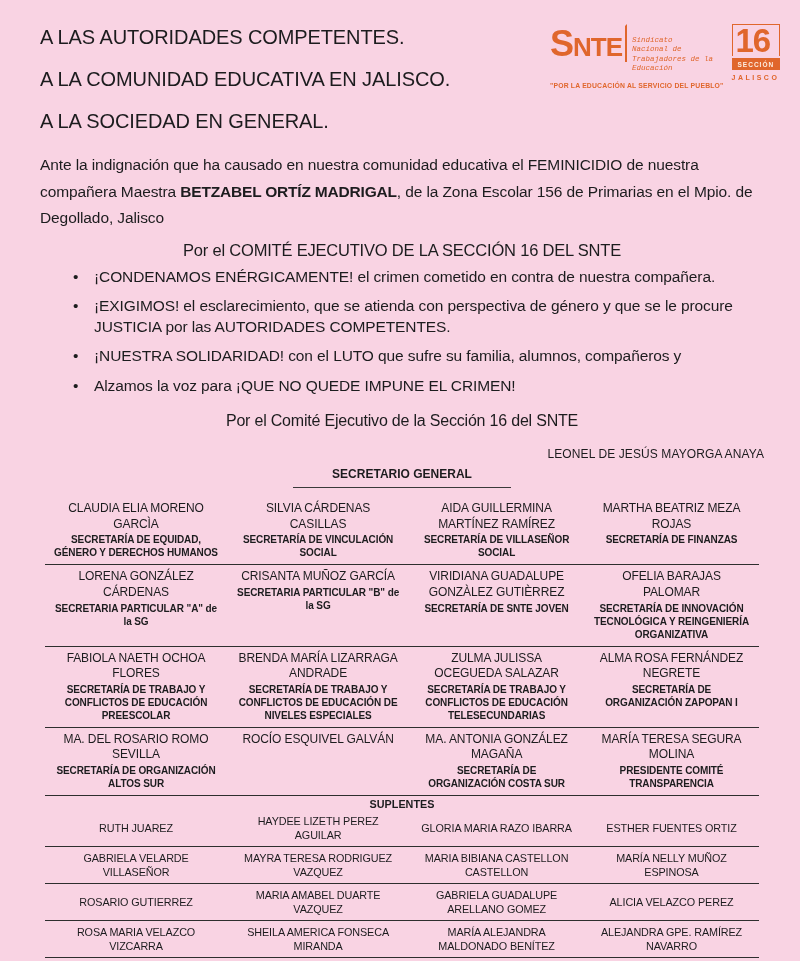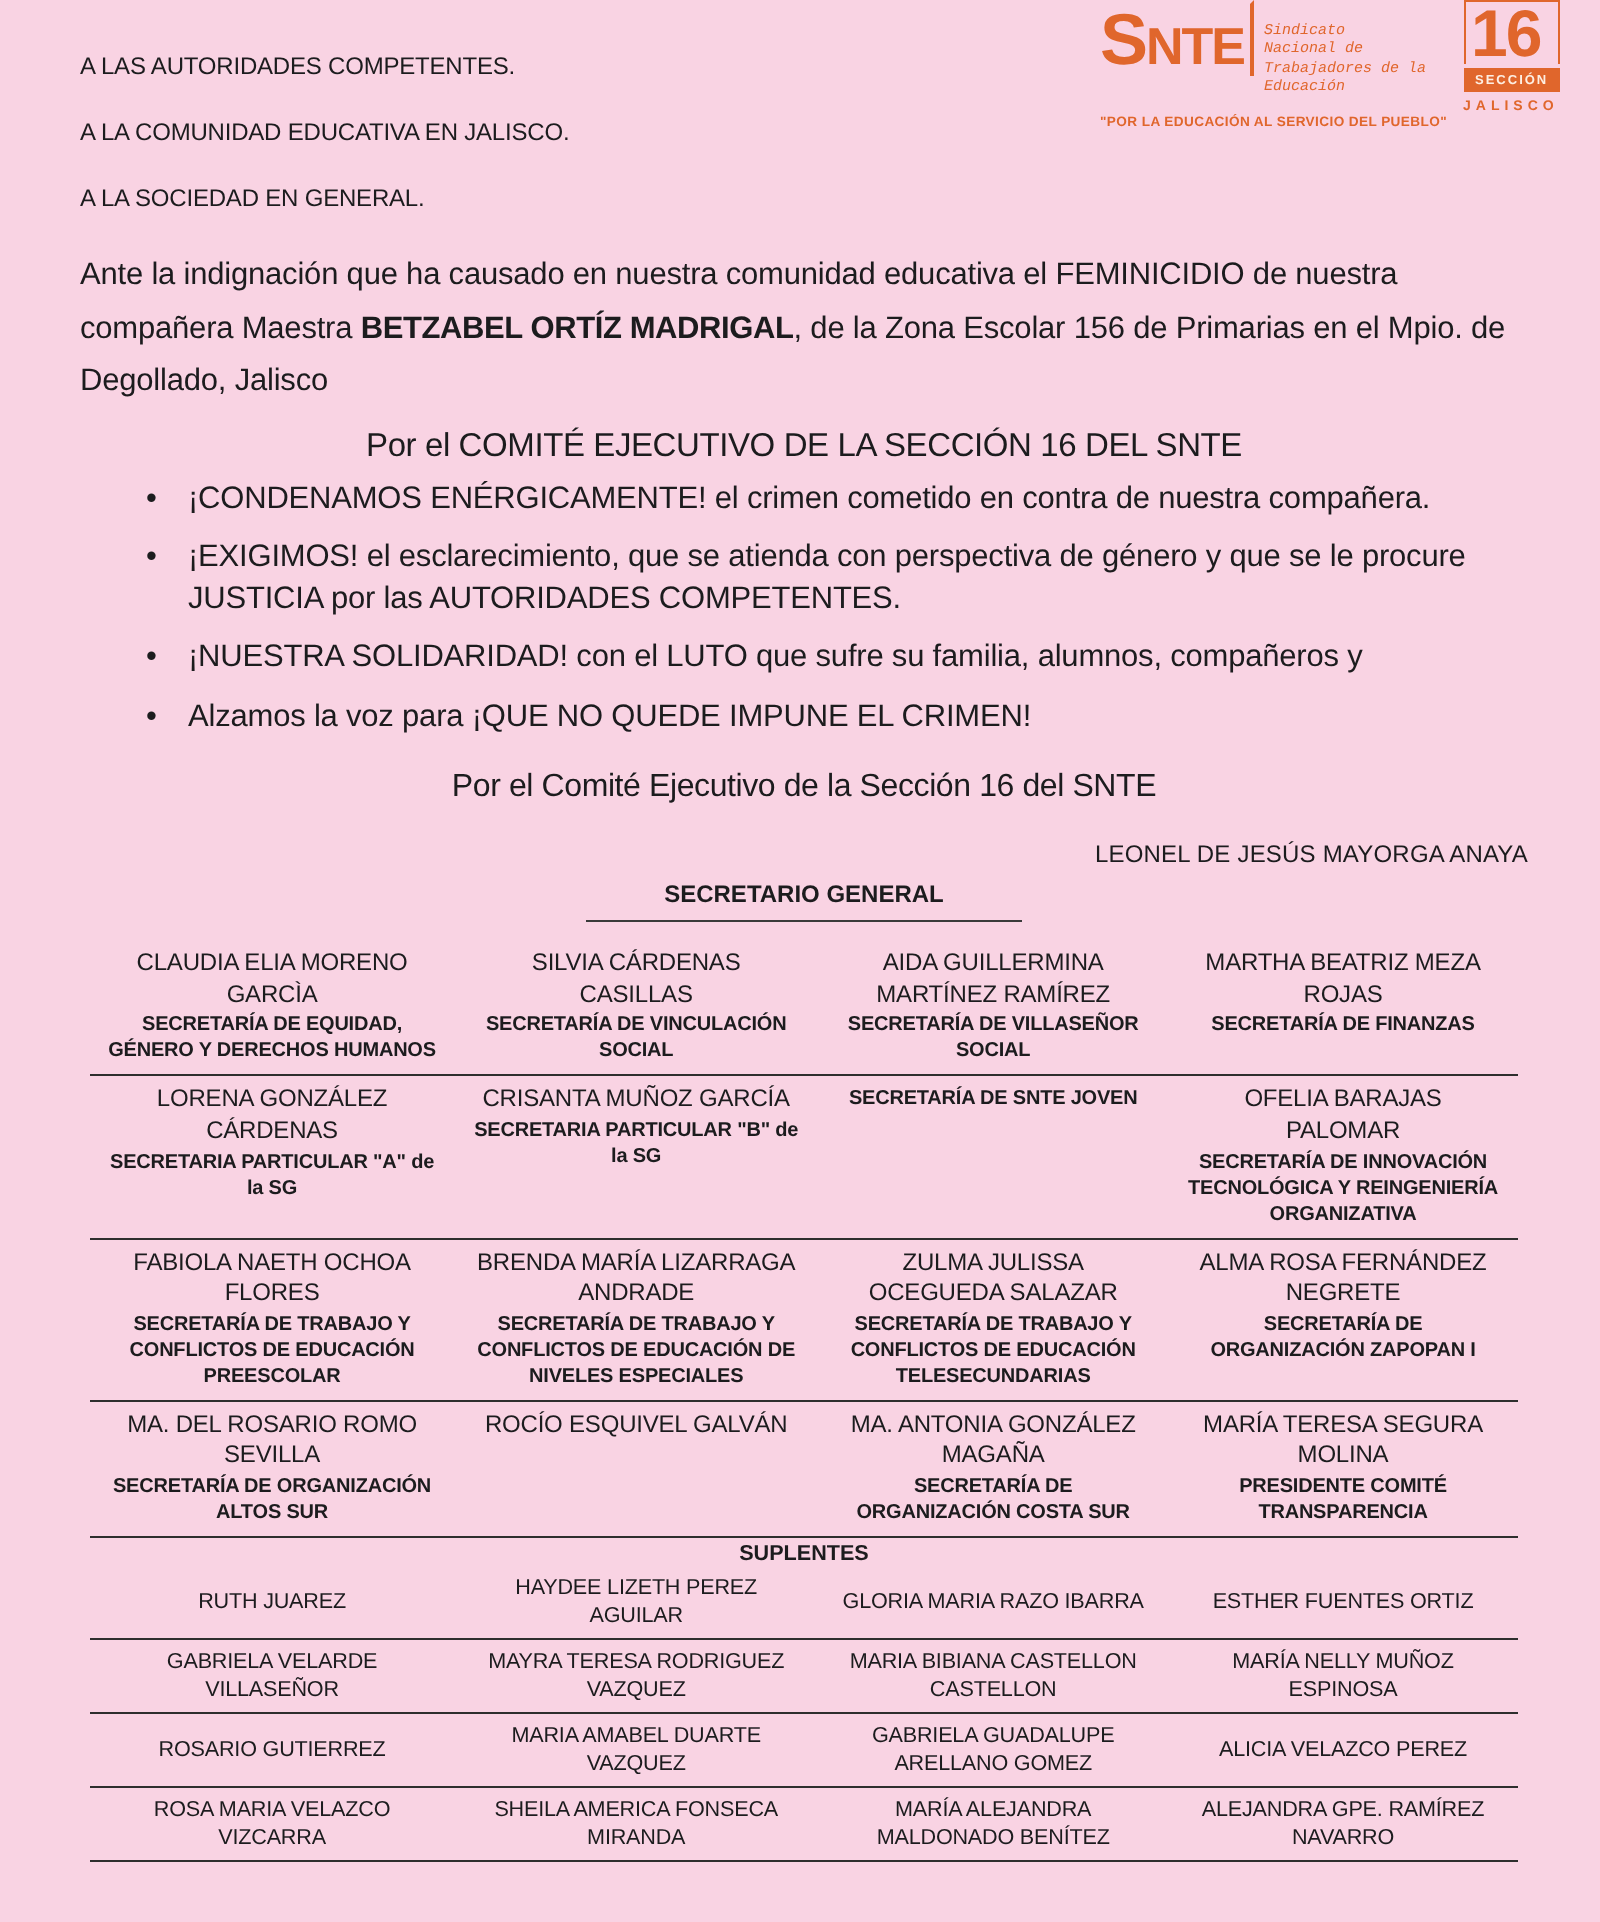--- a/index.html
+++ b/index.html
@@ -8,24 +8,24 @@
     width: 800px; height: 961px;
     background: #f9d3e3;
     color: #1c1c1e;
     font-family: "Liberation Sans", sans-serif;
     overflow: hidden;
     position: relative;
   }
   .page { width: 800px; height: 961px; padding: 26px 36px 10px 40px; position: relative; }
 
   
-  .addressees p { font-size: 12px; letter-spacing: -0.1px; margin-bottom: 19px; }
-
-  
-  .logo { position: absolute; top: 0; right: 28px; width: 222px; color: #e0662c; }
+  .addressees p { font-size: 20px; letter-spacing: -0.1px; margin-bottom: 19px; }
+
+  
+  .logo { position: absolute; top: 24px; right: 28px; width: 222px; color: #e0662c; }
   .logo-top { display: flex; align-items: flex-start; }
   .logo-left { display: flex; flex-direction: column; }
   .wordmark-row { display: flex; align-items: flex-start; }
   .wordmark {
     font-weight: bold; font-size: 26px; line-height: 1;
     letter-spacing: -1px; padding-right: 3px;
     border-right: 2px solid #e0662c; border-top: 2px solid transparent;
   }
   .wordmark::first-letter { font-size: 36px; }
   .orgname { font-family: Liberation Mono, monospace; font-style: italic; font-size: 7.5px; line-height: 1.25; margin-left: 5px; margin-top: 12px; white-space: nowrap; }
@@ -153,20 +153,21 @@
     <div class="trow">
       <div class="tcell">
           <div class="tname">LORENA GONZÁLEZ CÁRDENAS</div>
           <div class="ttitle">SECRETARIA PARTICULAR "A" de la SG</div>
         </div>
       <div class="tcell">
           <div class="tname">CRISANTA MUÑOZ GARCÍA</div>
           <div class="ttitle">SECRETARIA PARTICULAR "B" de la SG</div>
         </div>
       <div class="tcell">
+          <div class="tname">VIRIDIANA GUADALUPE GONZÀLEZ GUTIÈRREZ</div>
           <div class="ttitle">SECRETARÍA DE SNTE JOVEN</div>
         </div>
       <div class="tcell">
           <div class="tname">OFELIA BARAJAS PALOMAR</div>
           <div class="ttitle">SECRETARÍA DE INNOVACIÓN TECNOLÓGICA Y REINGENIERÍA ORGANIZATIVA</div>
         </div>
     </div>
 
     <div class="trow">
       <div class="tcell">

